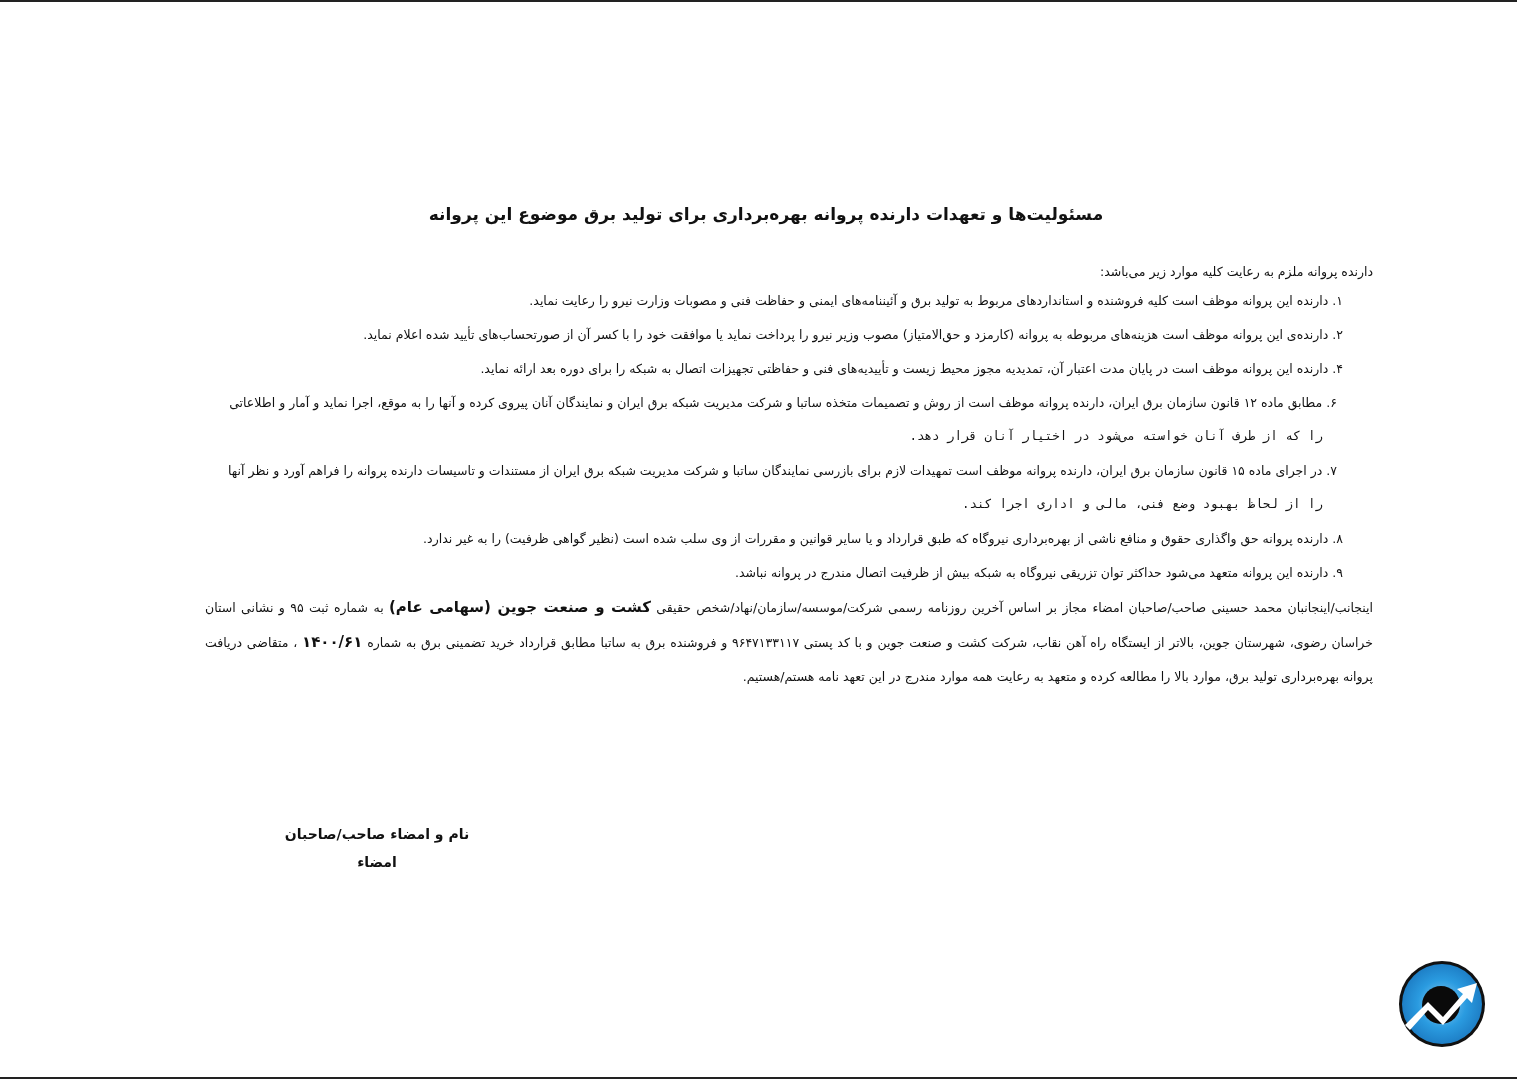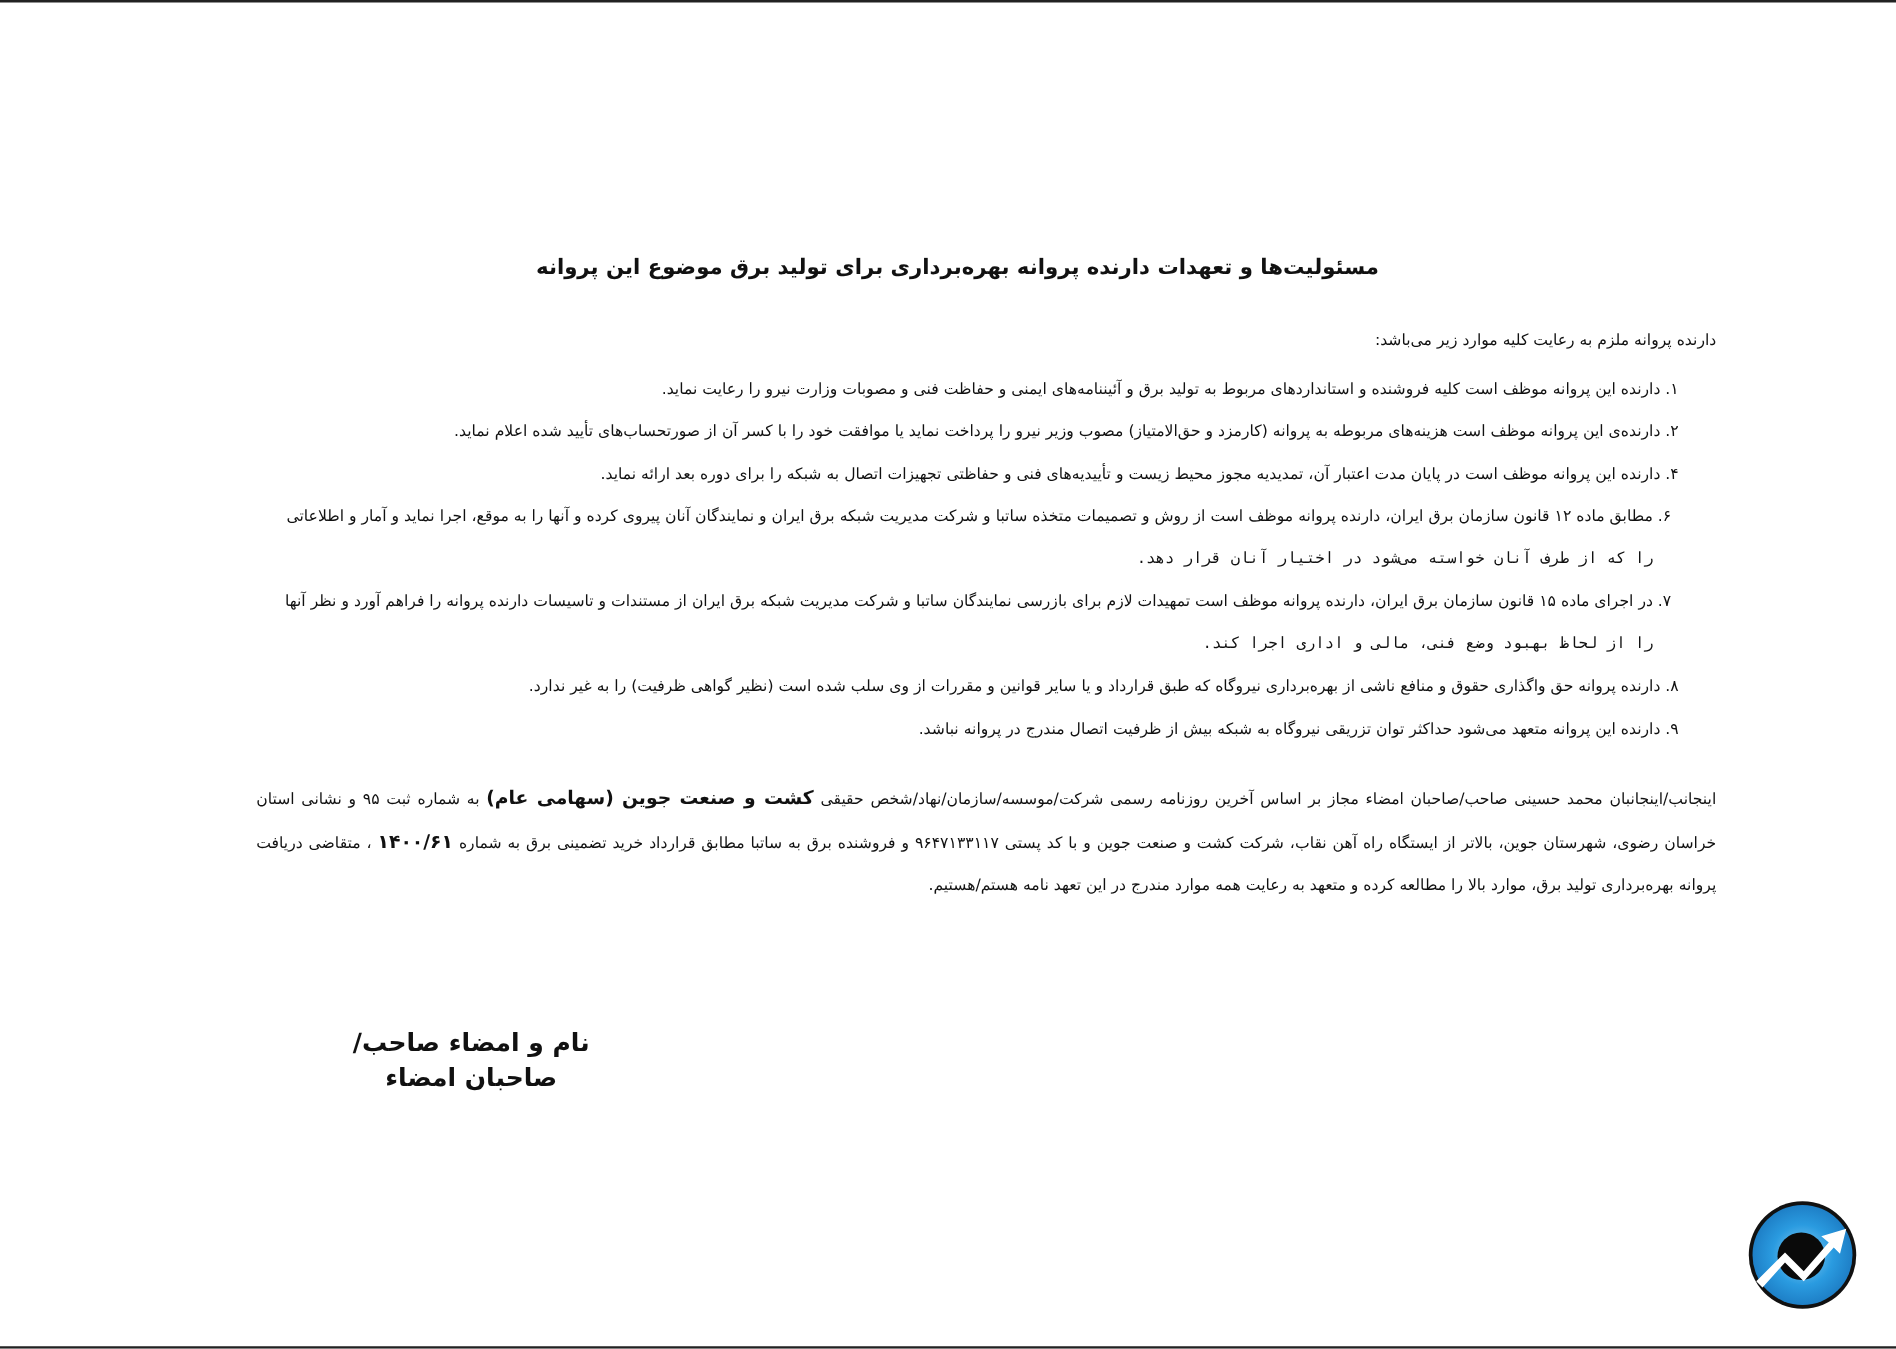--- a/index.html
+++ b/index.html
@@ -34,46 +34,44 @@
       left: 205px;
       top: 260px;
       width: 1168px;
       direction: rtl;
       text-align: right;
       font-size: 12.5px;
     }
     .intro {
       line-height: 24px;
       height: 24px;
-      margin-bottom: 10px;
     }
     .list { margin: 0; padding: 0; list-style: none; }
     .list-item {
       line-height: 34px;
       padding-right: 30px;
       text-indent: 0;
     }
     .list-item.wrap { line-height: 34px; }
     .list-item.wrap .line2 { display: block; padding-right: 14px; font-family: Liberation Mono, monospace; }
     .declaration {
       line-height: 34px;
       text-align: justify;
       text-align-last: right;
-      margin-top: 21px;
     }
     .declaration .bold { font-weight: bold; font-size: 15px; }
     .signature {
       position: absolute;
       left: 272px;
       top: 820px;
       width: 210px;
       direction: rtl;
       text-align: center;
       font-weight: bold;
-      font-size: 20px;
+      font-size: 14px;
       line-height: 28px;
     }
     .logo {
       position: absolute;
       left: 1397px;
       top: 959px;
       width: 90px;
       height: 90px;
     }
   </style>

